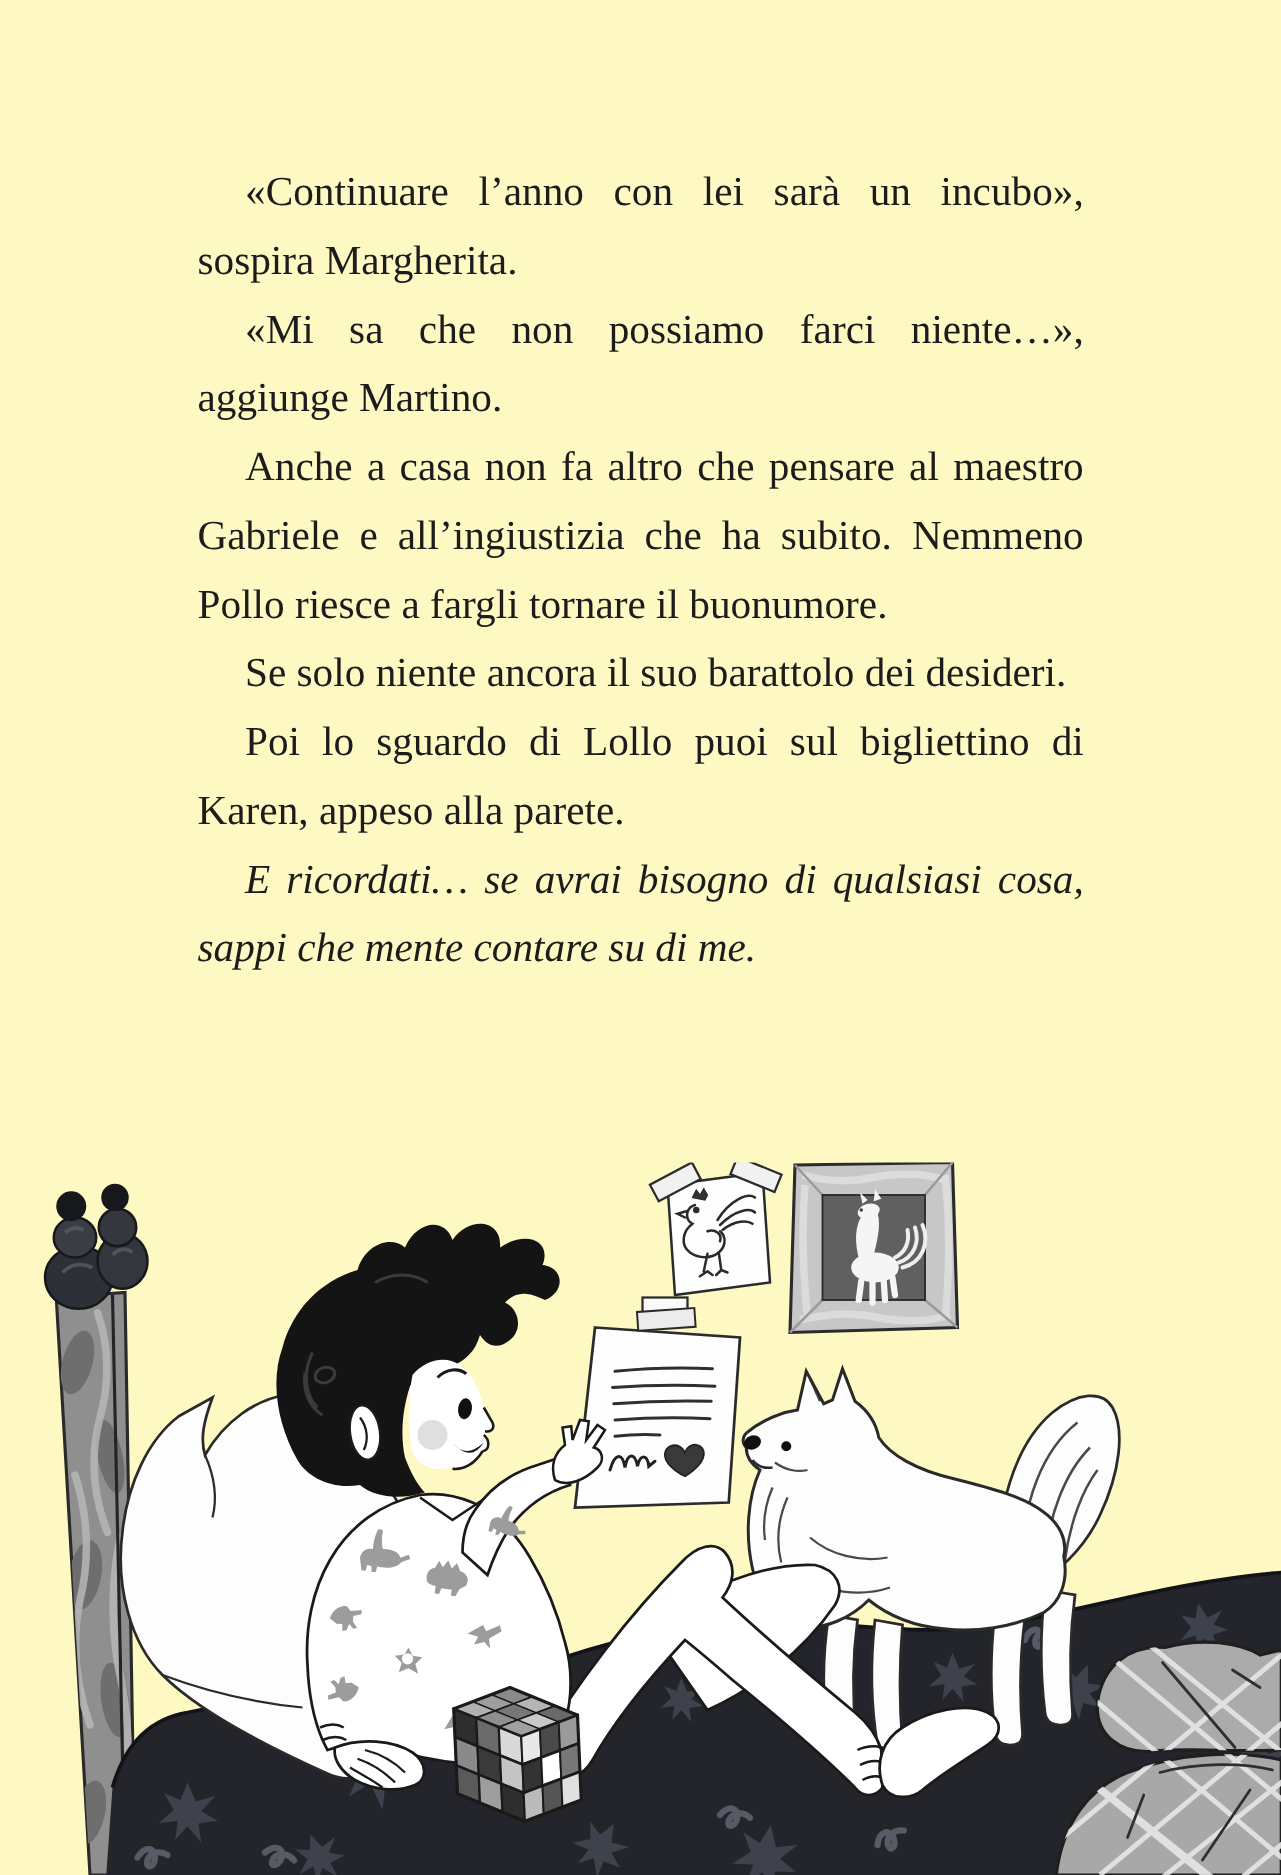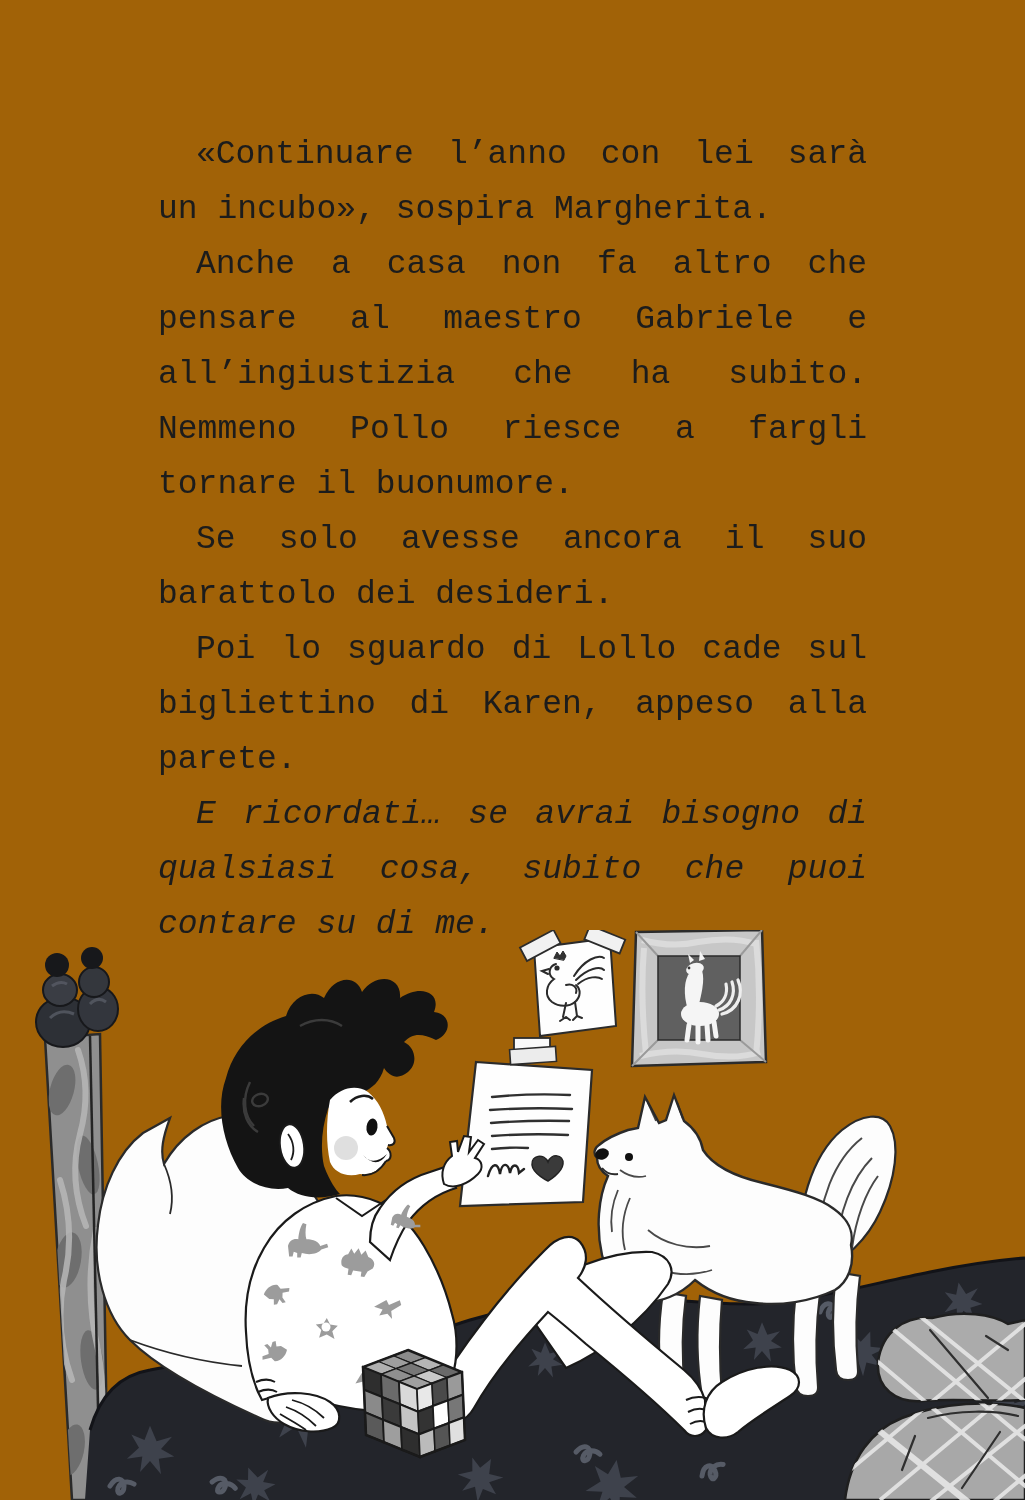--- a/index.html
+++ b/index.html
@@ -1,35 +1,36 @@
 <!DOCTYPE html>
 <html><head>
 <meta charset="utf-8">
 <style>
   html,body{margin:0;padding:0;background:#ffffff;}
-  .page{position:relative;width:1025px;height:1500px;background:#a16207;overflow:hidden;
-        font-family:Liberation Mono, monospace;}
+  .page{position:relative;width:1025px;height:1500px;background:#fef9c3;overflow:hidden;
+        font-family:Liberation Serif, serif;}
   .text-block{position:absolute;left:158px;top:127px;width:709px;color:#1c1c1c;
               font-size:33px;line-height:55px;text-align:justify;}
   .text-block p{margin:0;text-indent:38px;}
   .text-block p.em{font-style:italic;}
   .illustration{position:absolute;left:0;top:930px;width:1025px;height:570px;}
   svg{display:block;}
 </style>
 </head>
 <body>
 
 <div class="page">
 
   <div class="text-block">
     <p>«Continuare l’anno con lei sarà un incubo», sospira Margherita.</p>
+    <p>«Mi sa che non possiamo farci niente…», aggiunge Martino.</p>
     <p>Anche a casa non fa altro che pensare al maestro Gabriele e all’ingiustizia che ha subito. Nemmeno Pollo riesce a fargli tornare il buonumore.</p>
-    <p>Se solo avesse ancora il suo barattolo dei desideri.</p>
-    <p>Poi lo sguardo di Lollo cade sul bigliettino di Karen, appeso alla parete.</p>
-    <p class="em">E ricordati… se avrai bisogno di qualsiasi cosa, subito che puoi contare su di me.</p>
+    <p>Se solo niente ancora il suo barattolo dei desideri.</p>
+    <p>Poi lo sguardo di Lollo puoi sul bigliettino di Karen, appeso alla parete.</p>
+    <p class="em">E ricordati… se avrai bisogno di qualsiasi cosa, sappi che mente contare su di me.</p>
   </div>
 
   <div class="illustration">
   <svg width="1025" height="570" viewBox="0 0 1025 570" role="img" aria-label="Lollo seduto sul letto in pigiama con stampe di dinosauri mostra il bigliettino con un cuore al cane Pollo; alla parete un disegno di gallo e un quadro con un lama; sul letto un cubo di Rubik e coperte">
     <defs>
       <path id="star" d="M0,-22 L6,-8 L20,-12 L10,-1 L22,6 L8,8 L10,22 L0,10 L-9,20 L-7,6 L-21,8 L-10,-2 L-17,-14 L-5,-9 Z"></path>
       <path id="squiggle" d="M0,0 C6,-10 14,-8 14,0 C14,8 6,10 8,2 C10,-4 18,-6 24,-2" fill="none" stroke-linecap="round"></path>
       <path id="dino-sauro" d="M0,14 C1,9 5,7 9,8 C9,6 10,-2 13,-6 L16,-5 C15,0 15,5 16,8 C22,8 27,10 28,14 L34,12 35,15 29,17 C26,21 18,22 12,20 L11,24 8,24 8,20 L5,19 4,23 1,23 Z"></path>
       <path id="dino-stego" d="M2,16 C0,11 2,7 6,6 L8,1 11,5 14,0 17,5 20,1 23,6 C28,7 30,11 28,15 L24,18 22,23 19,23 19,19 12,19 11,23 8,23 8,18 C5,18 3,17 2,16 Z"></path>
       <path id="dino-trex" d="M0,8 C3,3 9,0 14,2 L16,6 24,7 23,10 17,10 16,14 18,19 15,19 13,15 10,19 7,19 8,14 4,13 Z"></path>

